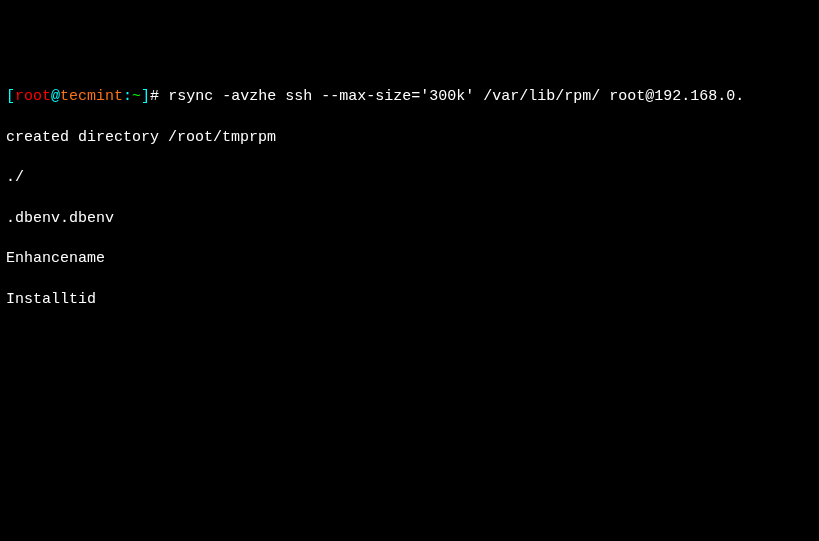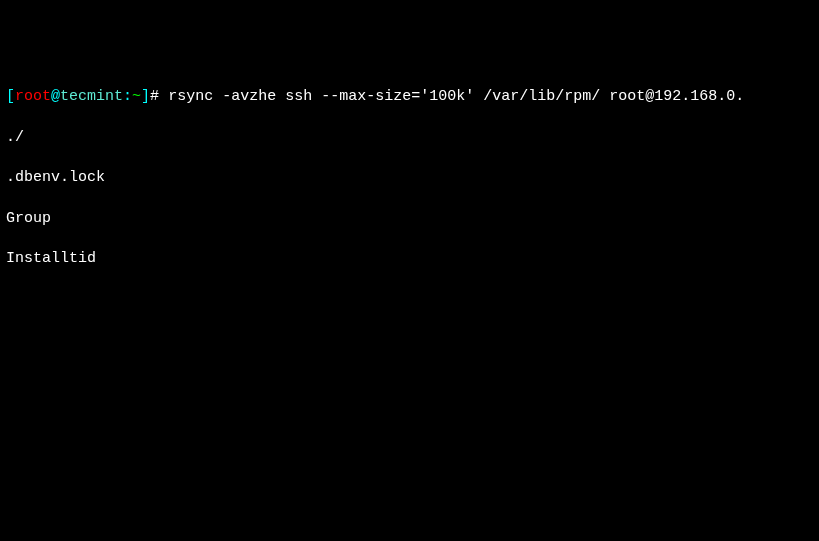--- a/index.html
+++ b/index.html
@@ -23,21 +23,21 @@
       color: #00ffff;
     }
     .user {
       color: #ff0000;
       font-family: Liberation Mono, monospace;
     }
     .at {
       color: #00ffff;
     }
     .host {
-      color: #5eead4;
+      color: #f97316;
     }
     .colon {
       color: #00ffff;
     }
     .tilde {
       color: #00ff00;
     }
     .hash {
       color: #ffffff;
     }
@@ -46,24 +46,25 @@
     }
     .line {
       display: block;
     }
   </style>
 </head>
 <body>
 
 
 
-<div><span class="line"><span class="bracket">[</span><span class="user">root</span><span class="at">@</span><span class="host">tecmint</span><span class="colon">:</span><span class="tilde">~</span><span class="bracket">]</span><span class="hash">#</span><span class="white"> rsync -avzhe ssh --max-size='100k' /var/lib/rpm/ root@192.168.0.</span></span>
+<div><span class="line"><span class="bracket">[</span><span class="user">root</span><span class="at">@</span><span class="host">tecmint</span><span class="colon">:</span><span class="tilde">~</span><span class="bracket">]</span><span class="hash">#</span><span class="white"> rsync -avzhe ssh --max-size='300k' /var/lib/rpm/ root@192.168.0.</span></span>
+<span class="line white">created directory /root/tmprpm</span>
 <span class="line white">./</span>
-<span class="line white">.dbenv.lock</span>
-<span class="line white">Group</span>
+<span class="line white">.dbenv.dbenv</span>
+<span class="line white">Enhancename</span>
 <span class="line white">Installtid</span>
 
 
 
 
 
 
 
 
 

